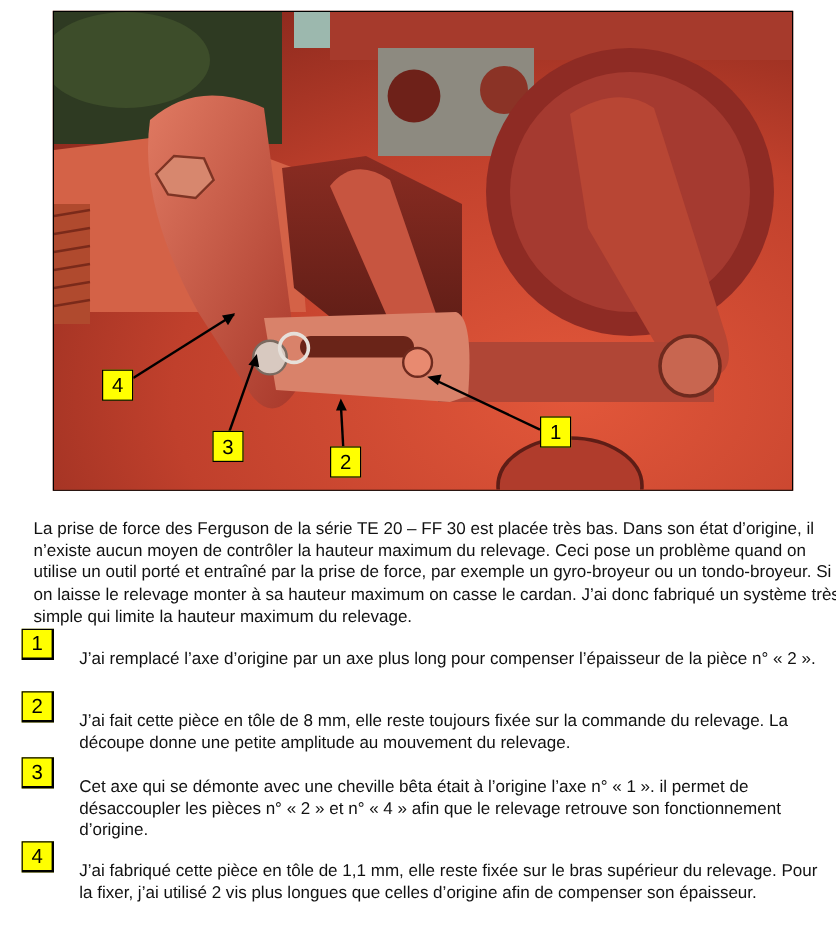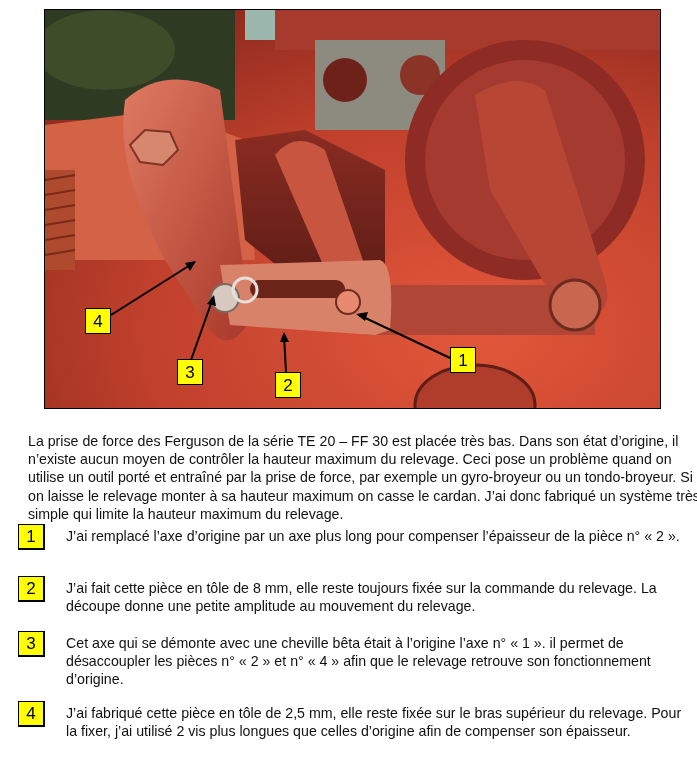--- a/index.html
+++ b/index.html
@@ -10,21 +10,21 @@
   .photo svg { position: absolute; left: 0; top: 0; }
   .callout { position: absolute; width: 26px; height: 26px; background: #ffff00;
              border: 1px solid #000; box-sizing: border-box; font-size: 17px; line-height: 25px;
              text-align: center; color: #000; }
   .intro { position: absolute; left: 13px; top: 417px; width: 680px; font-size: 14.2px;
            line-height: 18.2px; margin: 15px; }
   .legend-item { position: absolute; left: 18px; width: 676px; }
   .badge { position: absolute; left: 0; top: 0; width: 27px; height: 26px; background: #ffff00;
            border: 1px solid #000; border-bottom-width: 2px; border-right-width: 2px; box-sizing: border-box;
            font-size: 17px; line-height: 24px; text-align: center; color: #000; }
-  .legend-text { position: absolute; left: 48px; top: 3px; width: 630px; font-size: 14.2px;
+  .legend-text { position: absolute; left: 48px; top: 16px; width: 630px; font-size: 14.2px;
                  line-height: 18.2px; margin: 0; }
 </style>
 </head>
 <body>
 
 <div class="photo">
   <svg width="617" height="400" viewBox="0 0 617 400">
     <defs>
       <radialGradient id="gBase" cx="0.7" cy="0.8" r="0.9">
         <stop offset="0" stop-color="#e2573a"></stop>
@@ -123,14 +123,14 @@
   <p class="legend-text">J’ai fait cette pièce en tôle de 8 mm, elle reste toujours fixée sur la commande du relevage. La découpe donne une petite amplitude au mouvement du relevage.</p>
 </div>
 
 <div class="legend-item" style="top:631px;">
   <div class="badge">3</div>
   <p class="legend-text">Cet axe qui se démonte avec une cheville bêta était à l’origine l’axe n° « 1 ». il permet de désaccoupler les pièces n° « 2 » et n° « 4 » afin que le relevage retrouve son fonctionnement d’origine.</p>
 </div>
 
 <div class="legend-item" style="top:701px;">
   <div class="badge">4</div>
-  <p class="legend-text">J’ai fabriqué cette pièce en tôle de 2,5 mm, elle reste fixée sur le bras supérieur du relevage. Pour la fixer, j’ai utilisé 2 vis plus longues que celles d’origine afin de compenser son épaisseur.</p>
+  <p class="legend-text">J’ai fabriqué cette pièce en tôle de 1,1 mm, elle reste fixée sur le bras supérieur du relevage. Pour la fixer, j’ai utilisé 2 vis plus longues que celles d’origine afin de compenser son épaisseur.</p>
 </div>
 
 </body></html>

